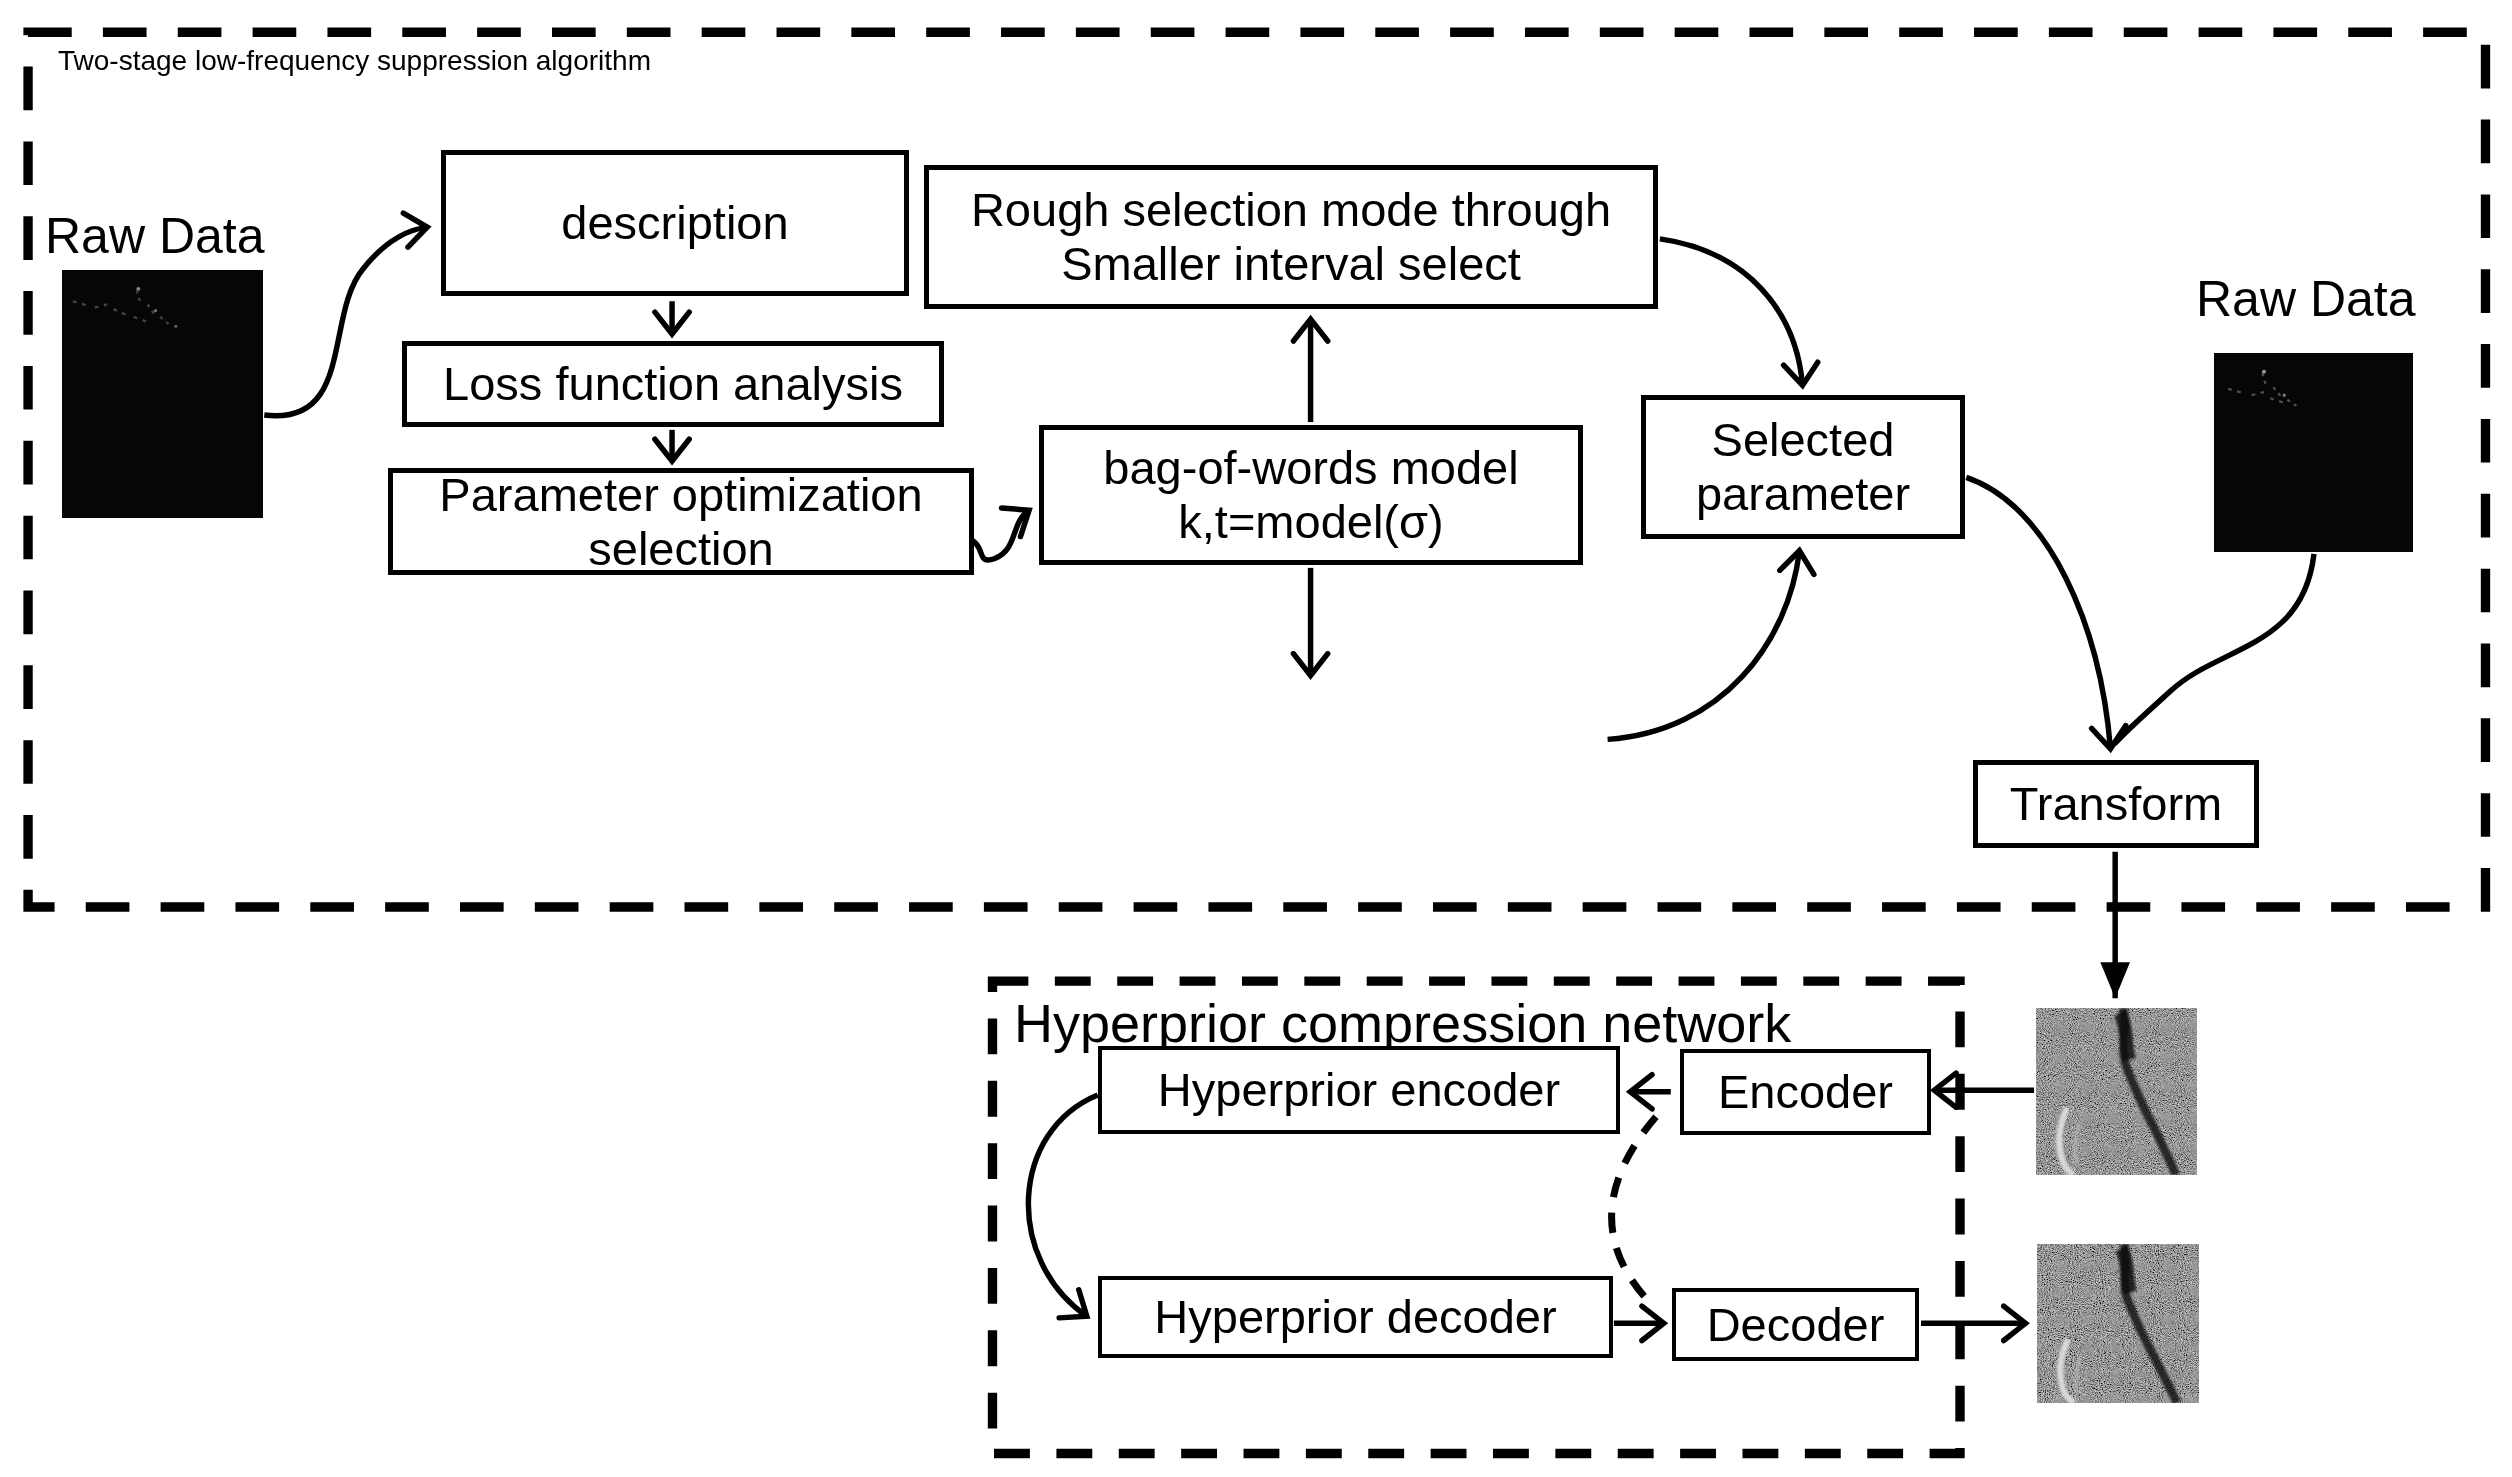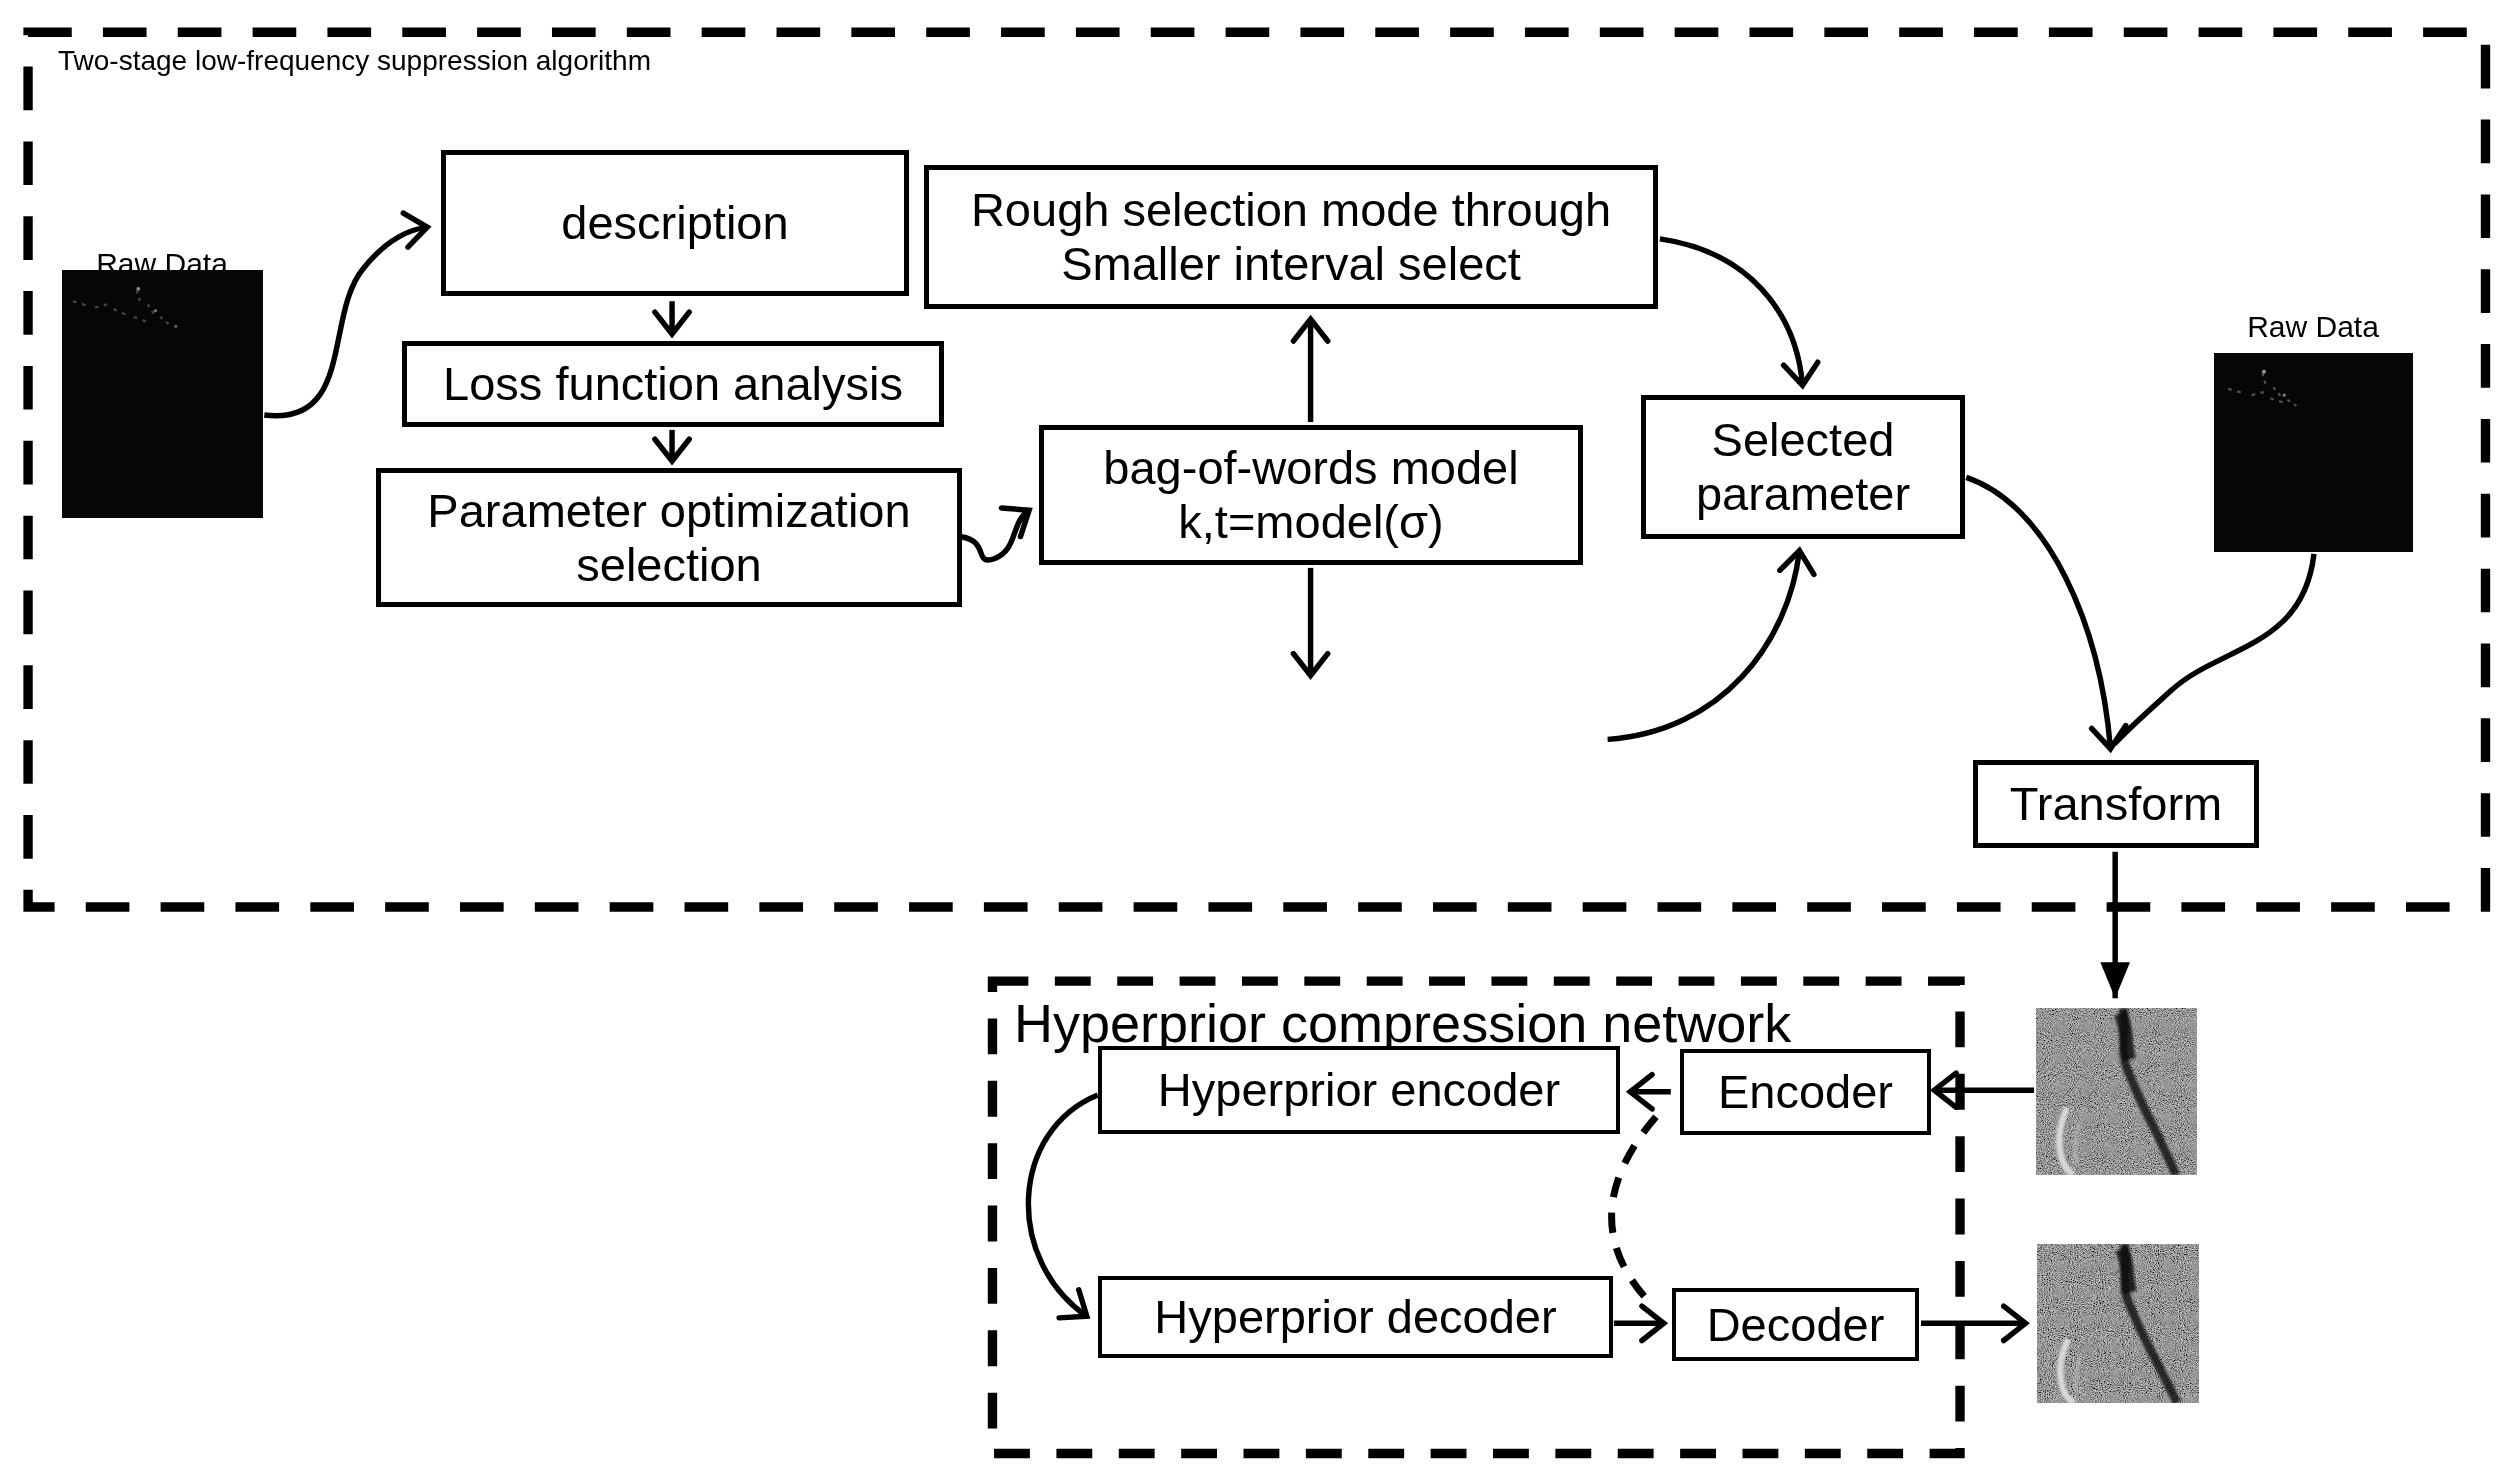--- a/index.html
+++ b/index.html
@@ -3,21 +3,21 @@
 <meta charset="utf-8">
 <style>
   html,body{margin:0;padding:0;background:#ffffff;}
   .canvas{position:relative;width:2512px;height:1478px;background:#ffffff;
           font-family:"Liberation Sans", sans-serif;color:#000;overflow:hidden;}
   .lines{position:absolute;left:0;top:0;z-index:1;}
   .node{position:absolute;z-index:2;background:#ffffff;border:5.5px solid #000;
         display:flex;flex-direction:column;align-items:center;justify-content:center;
         text-align:center;font-size:47px;line-height:1.14;box-sizing:border-box;}
   .node.thin{border-width:4.7px;}
-  .label{position:absolute;z-index:2;font-size:30px;text-align:center;white-space:nowrap;margin-top:40px;}
+  .label{position:absolute;z-index:2;font-size:50px;white-space:nowrap;}
   .region-title{position:absolute;z-index:2;white-space:nowrap;}
   .title-main{font-size:28px;}
   .title-hyper{font-size:54px;}
   .img{position:absolute;z-index:2;}
   .rawimg{position:absolute;z-index:2;background:#060606;}
   .rawimg svg{position:absolute;left:0;top:0;}
 </style>
 </head>
 <body>
 
@@ -101,21 +101,21 @@
   </div>
 
   <div class="node" style="left:441px;top:150px;width:468px;height:146px;">
     <span>description</span>
   </div>
 
   <div class="node" style="left:402px;top:341px;width:542px;height:86px;">
     <span>Loss function analysis</span>
   </div>
 
-  <div class="node" style="left:376px;top:468px;width:586px;height:139px;">
+  <div class="node" style="left:388px;top:468px;width:586px;height:107px;">
     <span>Parameter optimization</span>
     <span>selection</span>
   </div>
 
   <div class="node" style="left:1039px;top:425px;width:544px;height:140px;">
     <span>bag-of-words model</span>
     <span>k,t=model(σ)</span>
   </div>
 
   <div class="node" style="left:924px;top:165px;width:734px;height:144px;">

